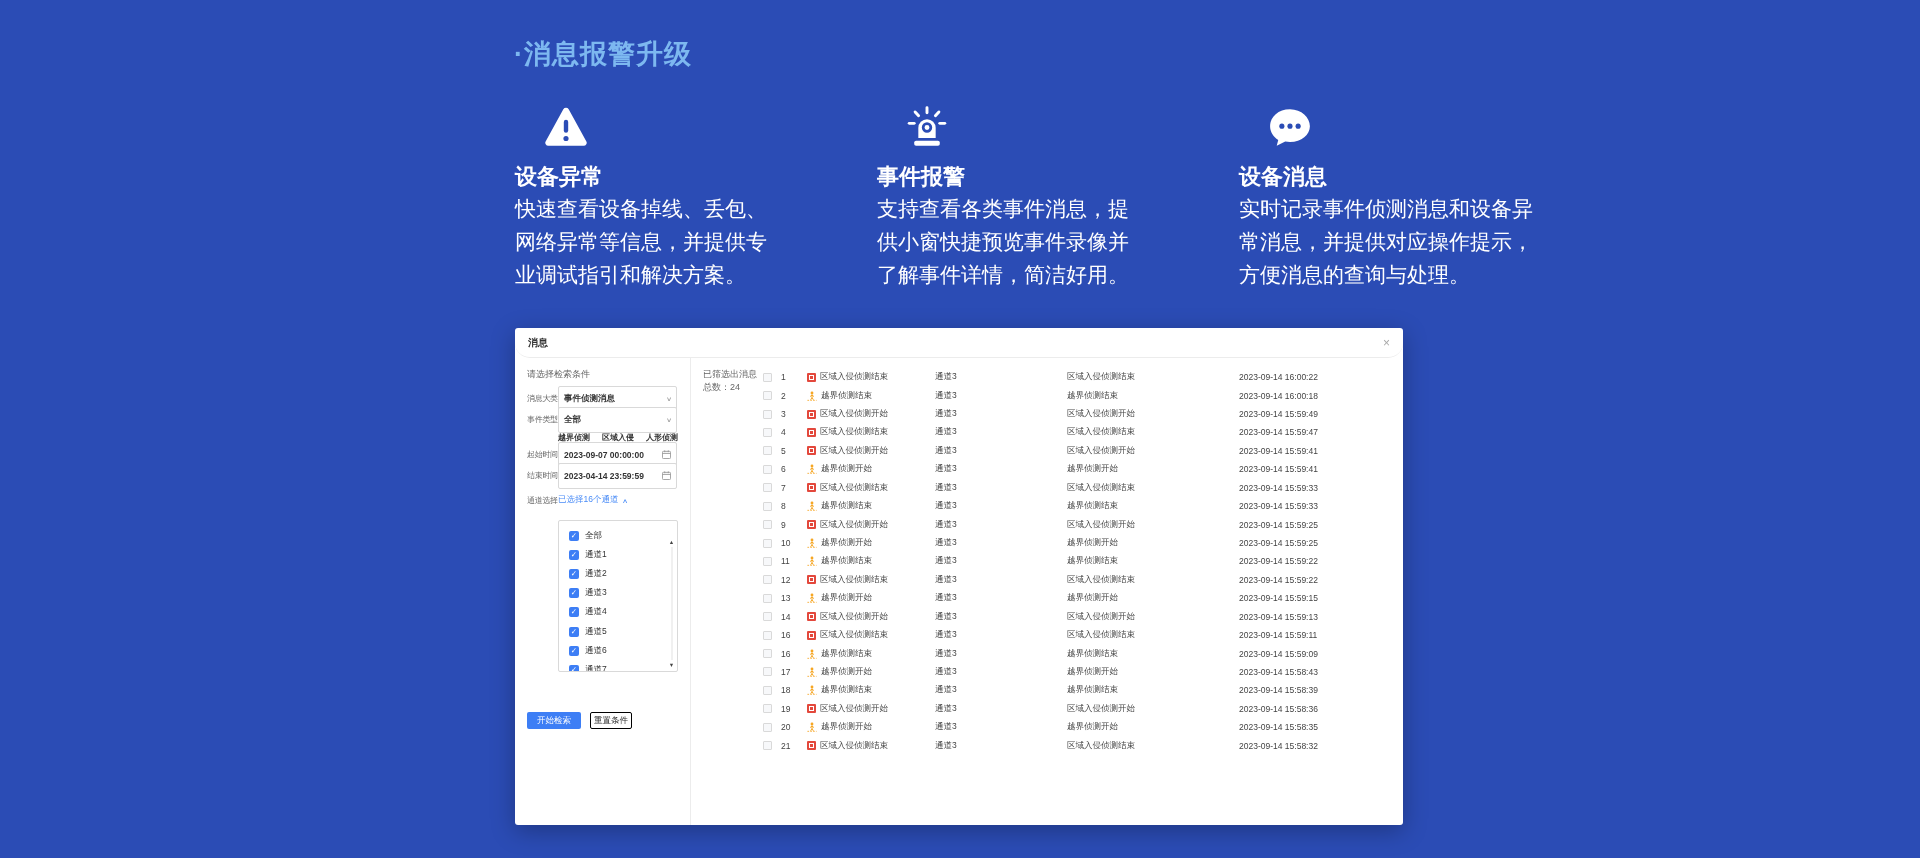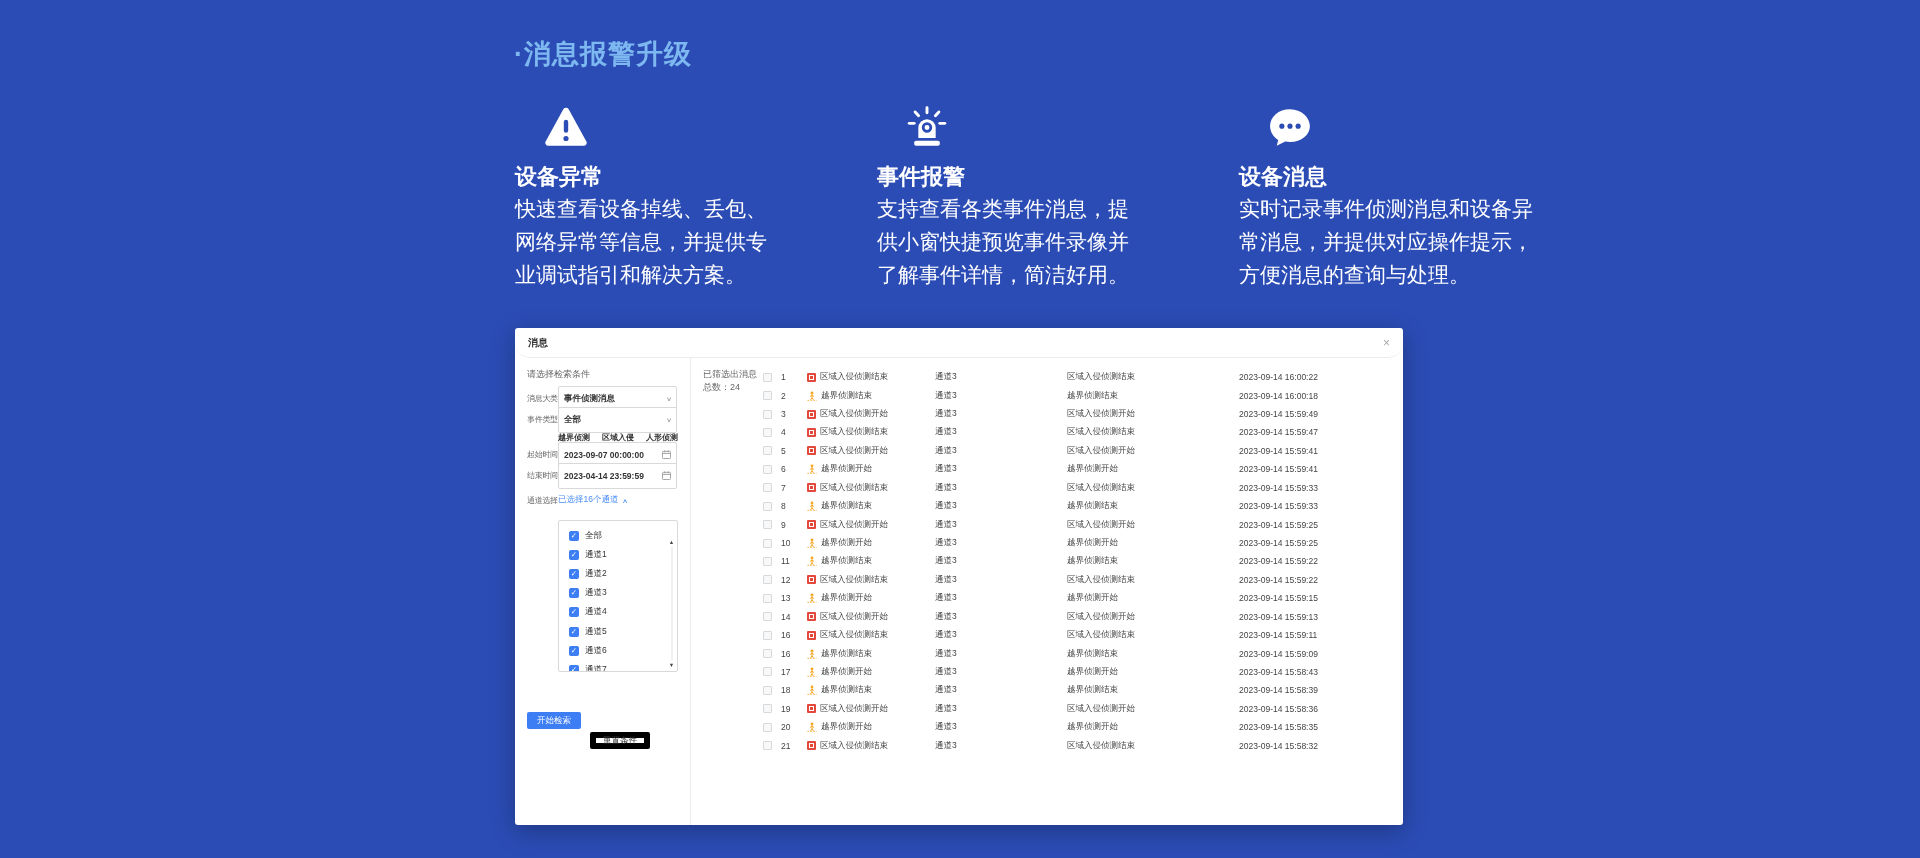--- a/index.html
+++ b/index.html
@@ -39,21 +39,21 @@
   .listbox { position:relative; margin-left:31px; width:120px; height:152px; border:1px solid #d9d9d9; border-radius:2px; padding:5px 0 0 10px; overflow:hidden; }
   .channel-item { display:flex; align-items:center; height:19.2px; gap:6px; }
   .cb-on { width:10px; height:10px; flex:none; background:#3D7EF5; border-radius:2px; color:#fff; font-size:7.5px; line-height:10px; text-align:center; }
   .channel-item span.lbl { font-size:8.5px; color:#333; }
   .scrollbar { position:absolute; right:1px; top:18px; bottom:3px; width:9px; display:flex; flex-direction:column; align-items:center; justify-content:space-between; }
   .scroll-arrow { font-size:5.5px; color:#444; line-height:6px; }
   .scroll-track { flex:1; width:2px; background:#f0f0f0; margin:2px 0; }
   .f-buttons { display:flex; gap:9px; margin-top:40px; }
   .btn { height:17px; border-radius:2px; font-size:8.5px; display:flex; align-items:center; justify-content:center; cursor:pointer; }
   .btn-primary { width:54px; background:#3D7EF5; color:#fff; }
-  .btn-plain { width:60px; background:#fff; border:6px solid #000000; color:#333;margin-top:20px; }
+  .btn-plain { width:42px; background:#fff; border:1px solid #000000; color:#333; }
 
   
   .tablewrap { flex:1; min-width:0; padding:10px 16px 0 12px; display:flex; flex-direction:row; }
   .t-summary { font-size:9px; color:#666; margin-bottom:10px; }
   .t-grid { display:grid; grid-template-columns:18px 26px 128px 132px 172px 148px 1fr; align-items:center; }
   .t-head { height:18px; color:#9b9b9b; font-size:8.5px; }
   .t-row { height:18.43px; font-size:8.5px; color:#444; }
   .cb-off { width:9px; height:9px; border:1px solid #d9d9d9; border-radius:1px; background:#f7f8fa; }
   .cell { white-space:nowrap; overflow:hidden; }
   .cell.type { display:flex; align-items:center; gap:4px; }

